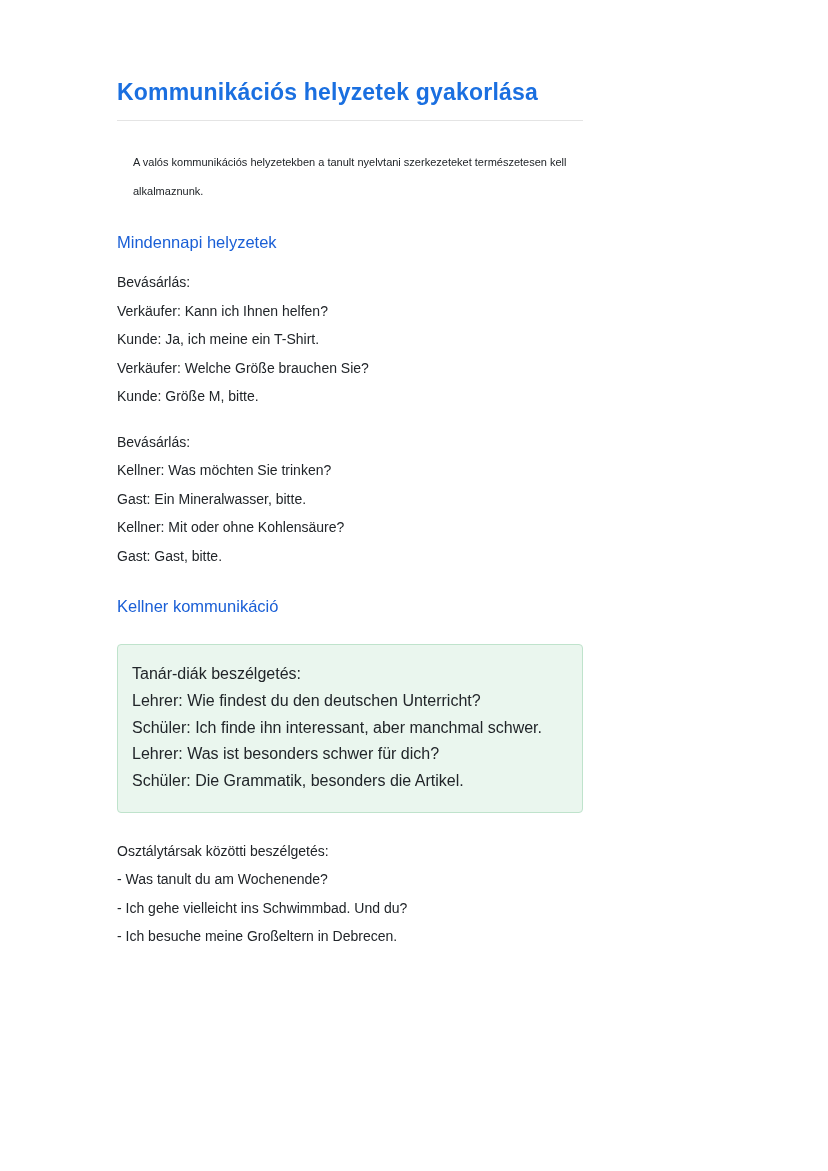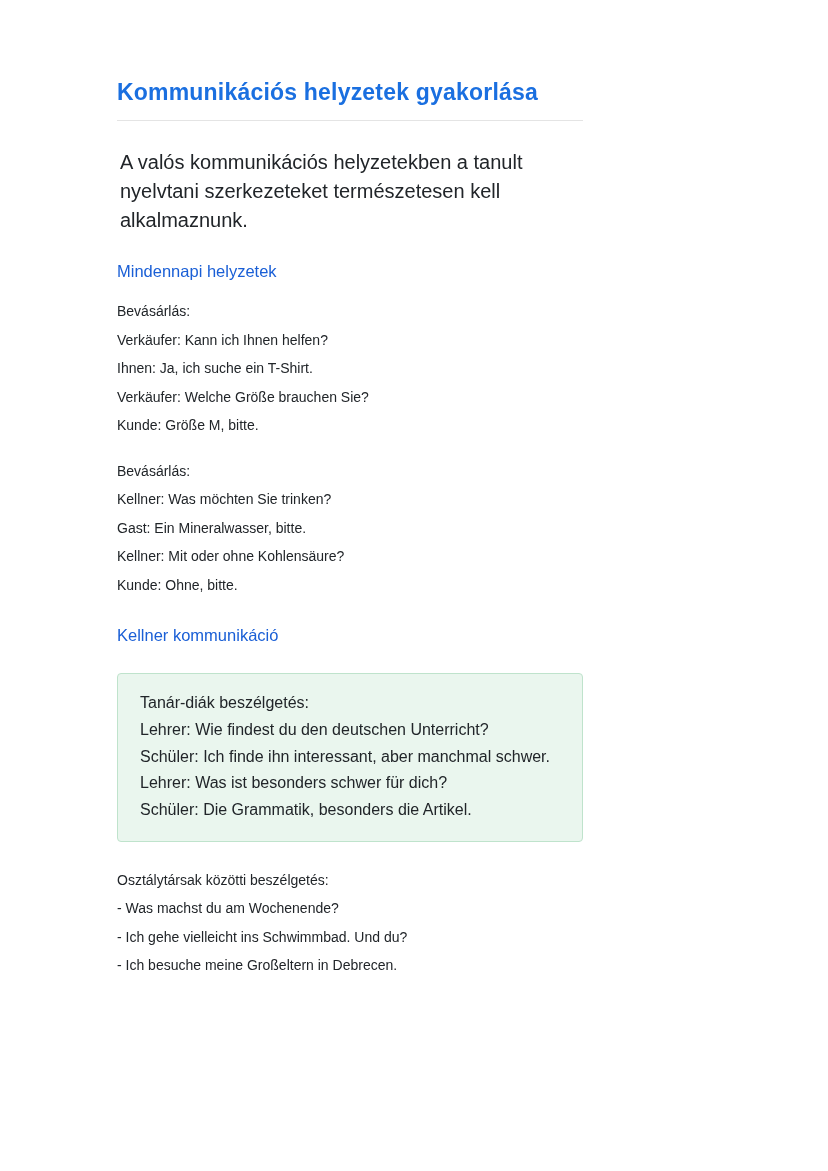--- a/index.html
+++ b/index.html
@@ -26,22 +26,22 @@
     font-weight: 700;
     color: var(--accent, #1a6fe0);
     letter-spacing: 0.2px;
   }
   hr.title-divider {
     border: none;
     border-top: 1px solid var(--divider, #e4e4e4);
     margin: 0 0 27px 0;
   }
   p.intro {
-    margin: 3px;
-    font-size: 20px;
+    margin: 16px;
+    font-size: 11px;
     line-height: 29px;
   }
   h2 {
     margin: 26px 0 16px 0;
     font-size: 16.5px;
     line-height: 20px;
     font-weight: 400;
     color: var(--heading, #1a5fd6);
   }
   .para {
@@ -50,21 +50,21 @@
   .para p {
     margin: 0;
     font-size: 14px;
     line-height: 28.5px;
   }
   .callout {
     box-sizing: border-box;
     background: var(--callout_bg, #eaf6ee);
     border: 1px solid var(--callout_border, #bfe3cc);
     border-radius: 4px;
-    padding: 16px 22px 17px 22px;
+    padding: 16px 22px 17px 14px;
     margin: 28px 0 24px 0;
   }
   .callout p {
     margin: 0;
     font-size: 16px;
     line-height: 26.8px;
   }
 </style>
 </head>
 <body>
@@ -74,43 +74,43 @@
   <h1>Kommunikációs helyzetek gyakorlása</h1>
   <hr class="title-divider">
 
   <p class="intro">A valós kommunikációs helyzetekben a tanult nyelvtani szerkezeteket természetesen kell alkalmaznunk.</p>
 
   <h2>Mindennapi helyzetek</h2>
 
   <div class="para">
     <p>Bevásárlás:</p>
     <p>Verkäufer: Kann ich Ihnen helfen?</p>
-    <p>Ihnen: Ja, ich suche ein T-Shirt.</p>
+    <p>Kunde: Ja, ich meine ein T-Shirt.</p>
     <p>Verkäufer: Welche Größe brauchen Sie?</p>
     <p>Kunde: Größe M, bitte.</p>
   </div>
 
   <div class="para">
     <p>Bevásárlás:</p>
     <p>Kellner: Was möchten Sie trinken?</p>
     <p>Gast: Ein Mineralwasser, bitte.</p>
     <p>Kellner: Mit oder ohne Kohlensäure?</p>
-    <p>Kunde: Ohne, bitte.</p>
+    <p>Gast: Gast, bitte.</p>
   </div>
 
   <h2>Kellner kommunikáció</h2>
 
   <div class="callout">
     <p>Tanár-diák beszélgetés:</p>
     <p>Lehrer: Wie findest du den deutschen Unterricht?</p>
     <p>Schüler: Ich finde ihn interessant, aber manchmal schwer.</p>
     <p>Lehrer: Was ist besonders schwer für dich?</p>
     <p>Schüler: Die Grammatik, besonders die Artikel.</p>
   </div>
 
   <div class="para">
     <p>Osztálytársak közötti beszélgetés:</p>
-    <p>- Was machst du am Wochenende?</p>
+    <p>- Was tanult du am Wochenende?</p>
     <p>- Ich gehe vielleicht ins Schwimmbad. Und du?</p>
     <p>- Ich besuche meine Großeltern in Debrecen.</p>
   </div>
 
 </div>
 
 </body></html>

